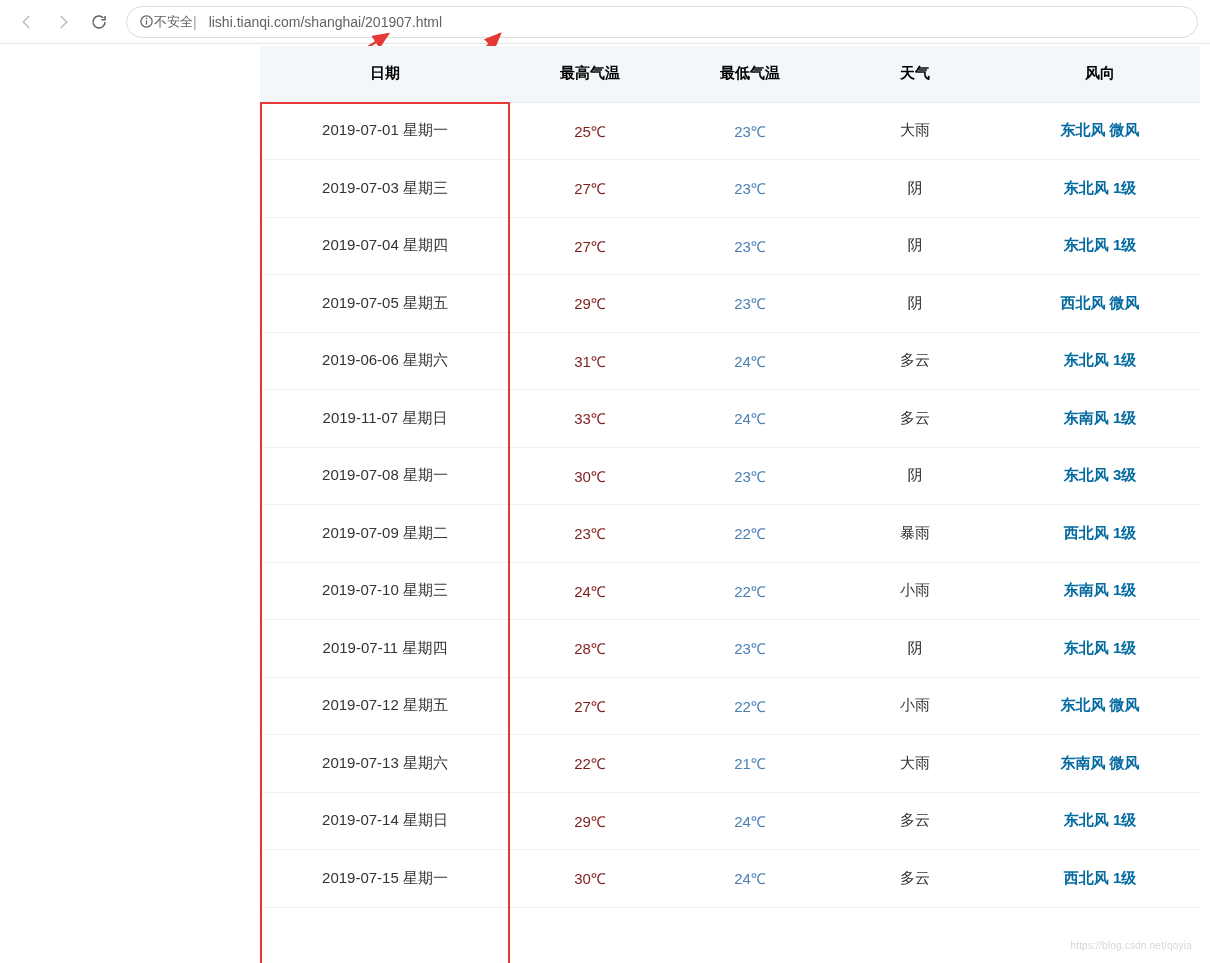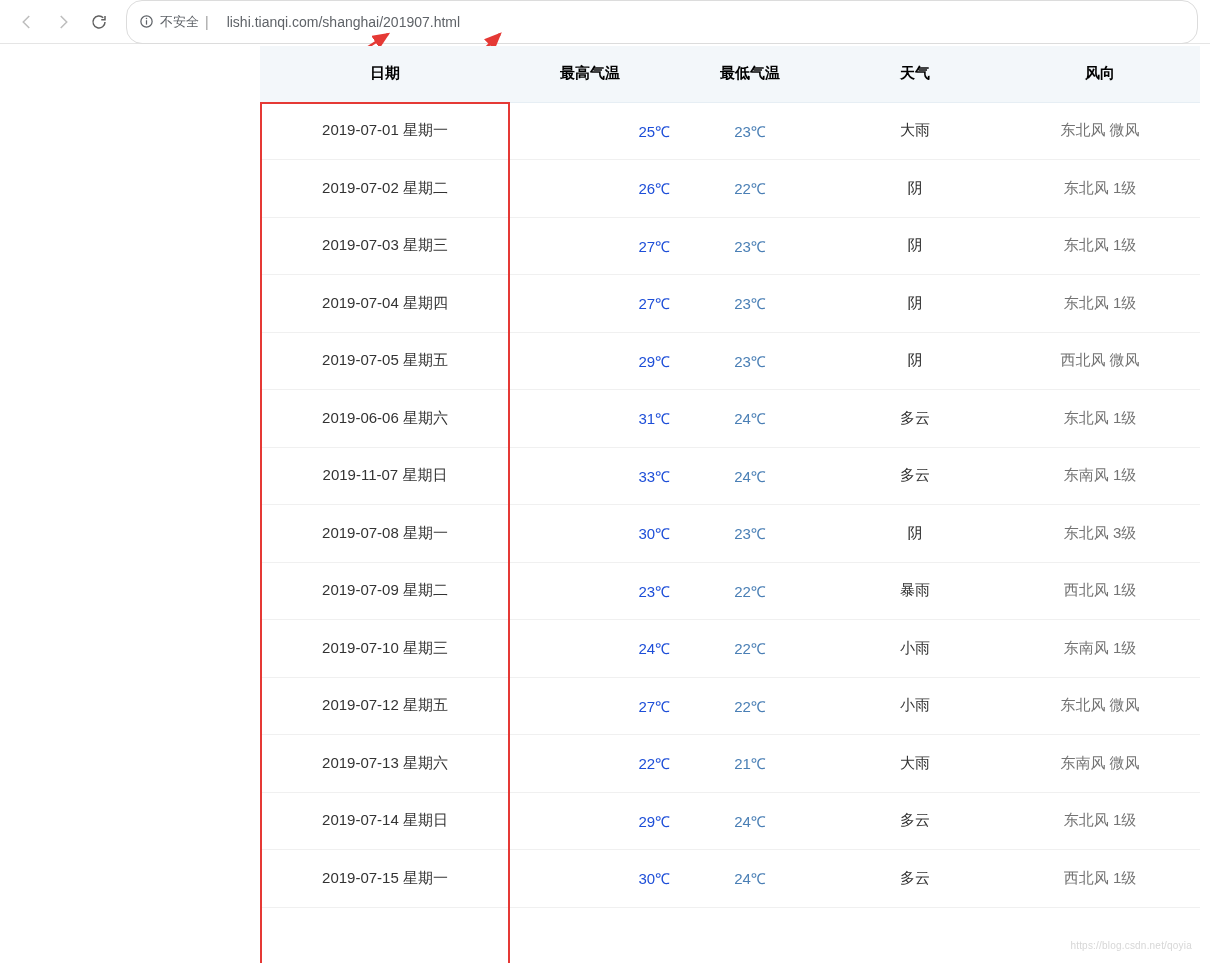--- a/index.html
+++ b/index.html
@@ -23,29 +23,28 @@
   }
   .nav-btn {
     width: 30px; height: 30px;
     display:flex; align-items:center; justify-content:center;
     color:#606060;
     border-radius: 50%;
   }
   .nav-btn.disabled { color:#bdbdbd; }
   .addr-bar {
     flex:1;
-    height:44px;
+    height:32px;
     border:1px solid #dcdcdc;
     border-radius:16px;
     display:flex;
     align-items:center;
     padding:0 12px;
     font-size:14px;
     color:#5f6368;
-    gap:6px;
     margin-left:6px;
   }
   .addr-bar .insec { font-size:13px; }
   .addr-bar .sep { color:#9e9e9e; }
   .addr-bar .url { color:#5f6368;padding-left:12px; }
 
   
   .content {
     position: relative;
     padding-top: 2px;
@@ -71,23 +70,23 @@
     height:57.5px;
     text-align:center;
     color:#333;
     border-bottom:1px solid #f0f0f0;
   }
   col.date { width:250px; }
   col.high { width:160px; }
   col.low  { width:160px; }
   col.wx   { width:170px; }
   col.wind { width:200px; }
-  .high-t { color:#1d4ed8;text-align:right; }
+  .high-t { color:#7f1d1d; }
   .low-t  { color:#4a7fb5; }
-  .wind   { color:#737373; }
+  .wind   { color:#0369a1;font-weight:bold; }
 
   
   .annot-box {
     position:absolute;
     border:2px solid #e53935;
     pointer-events:none;
   }
   
   .arrow {
     position:absolute;
@@ -178,27 +177,20 @@
       </thead>
       <tbody id="tbody">
           <tr>
             <td>2019-07-01 星期一</td>
             <td class="high-t">25℃</td>
             <td class="low-t">23℃</td>
             <td>大雨</td>
             <td class="wind">东北风 微风</td>
           </tr>
           <tr>
-            <td>2019-07-02 星期二</td>
-            <td class="high-t">26℃</td>
-            <td class="low-t">22℃</td>
-            <td>阴</td>
-            <td class="wind">东北风 1级</td>
-          </tr>
-          <tr>
             <td>2019-07-03 星期三</td>
             <td class="high-t">27℃</td>
             <td class="low-t">23℃</td>
             <td>阴</td>
             <td class="wind">东北风 1级</td>
           </tr>
           <tr>
             <td>2019-07-04 星期四</td>
             <td class="high-t">27℃</td>
             <td class="low-t">23℃</td>
@@ -241,20 +233,27 @@
             <td class="wind">西北风 1级</td>
           </tr>
           <tr>
             <td>2019-07-10 星期三</td>
             <td class="high-t">24℃</td>
             <td class="low-t">22℃</td>
             <td>小雨</td>
             <td class="wind">东南风 1级</td>
           </tr>
           <tr>
+            <td>2019-07-11 星期四</td>
+            <td class="high-t">28℃</td>
+            <td class="low-t">23℃</td>
+            <td>阴</td>
+            <td class="wind">东北风 1级</td>
+          </tr>
+          <tr>
             <td>2019-07-12 星期五</td>
             <td class="high-t">27℃</td>
             <td class="low-t">22℃</td>
             <td>小雨</td>
             <td class="wind">东北风 微风</td>
           </tr>
           <tr>
             <td>2019-07-13 星期六</td>
             <td class="high-t">22℃</td>
             <td class="low-t">21℃</td>

